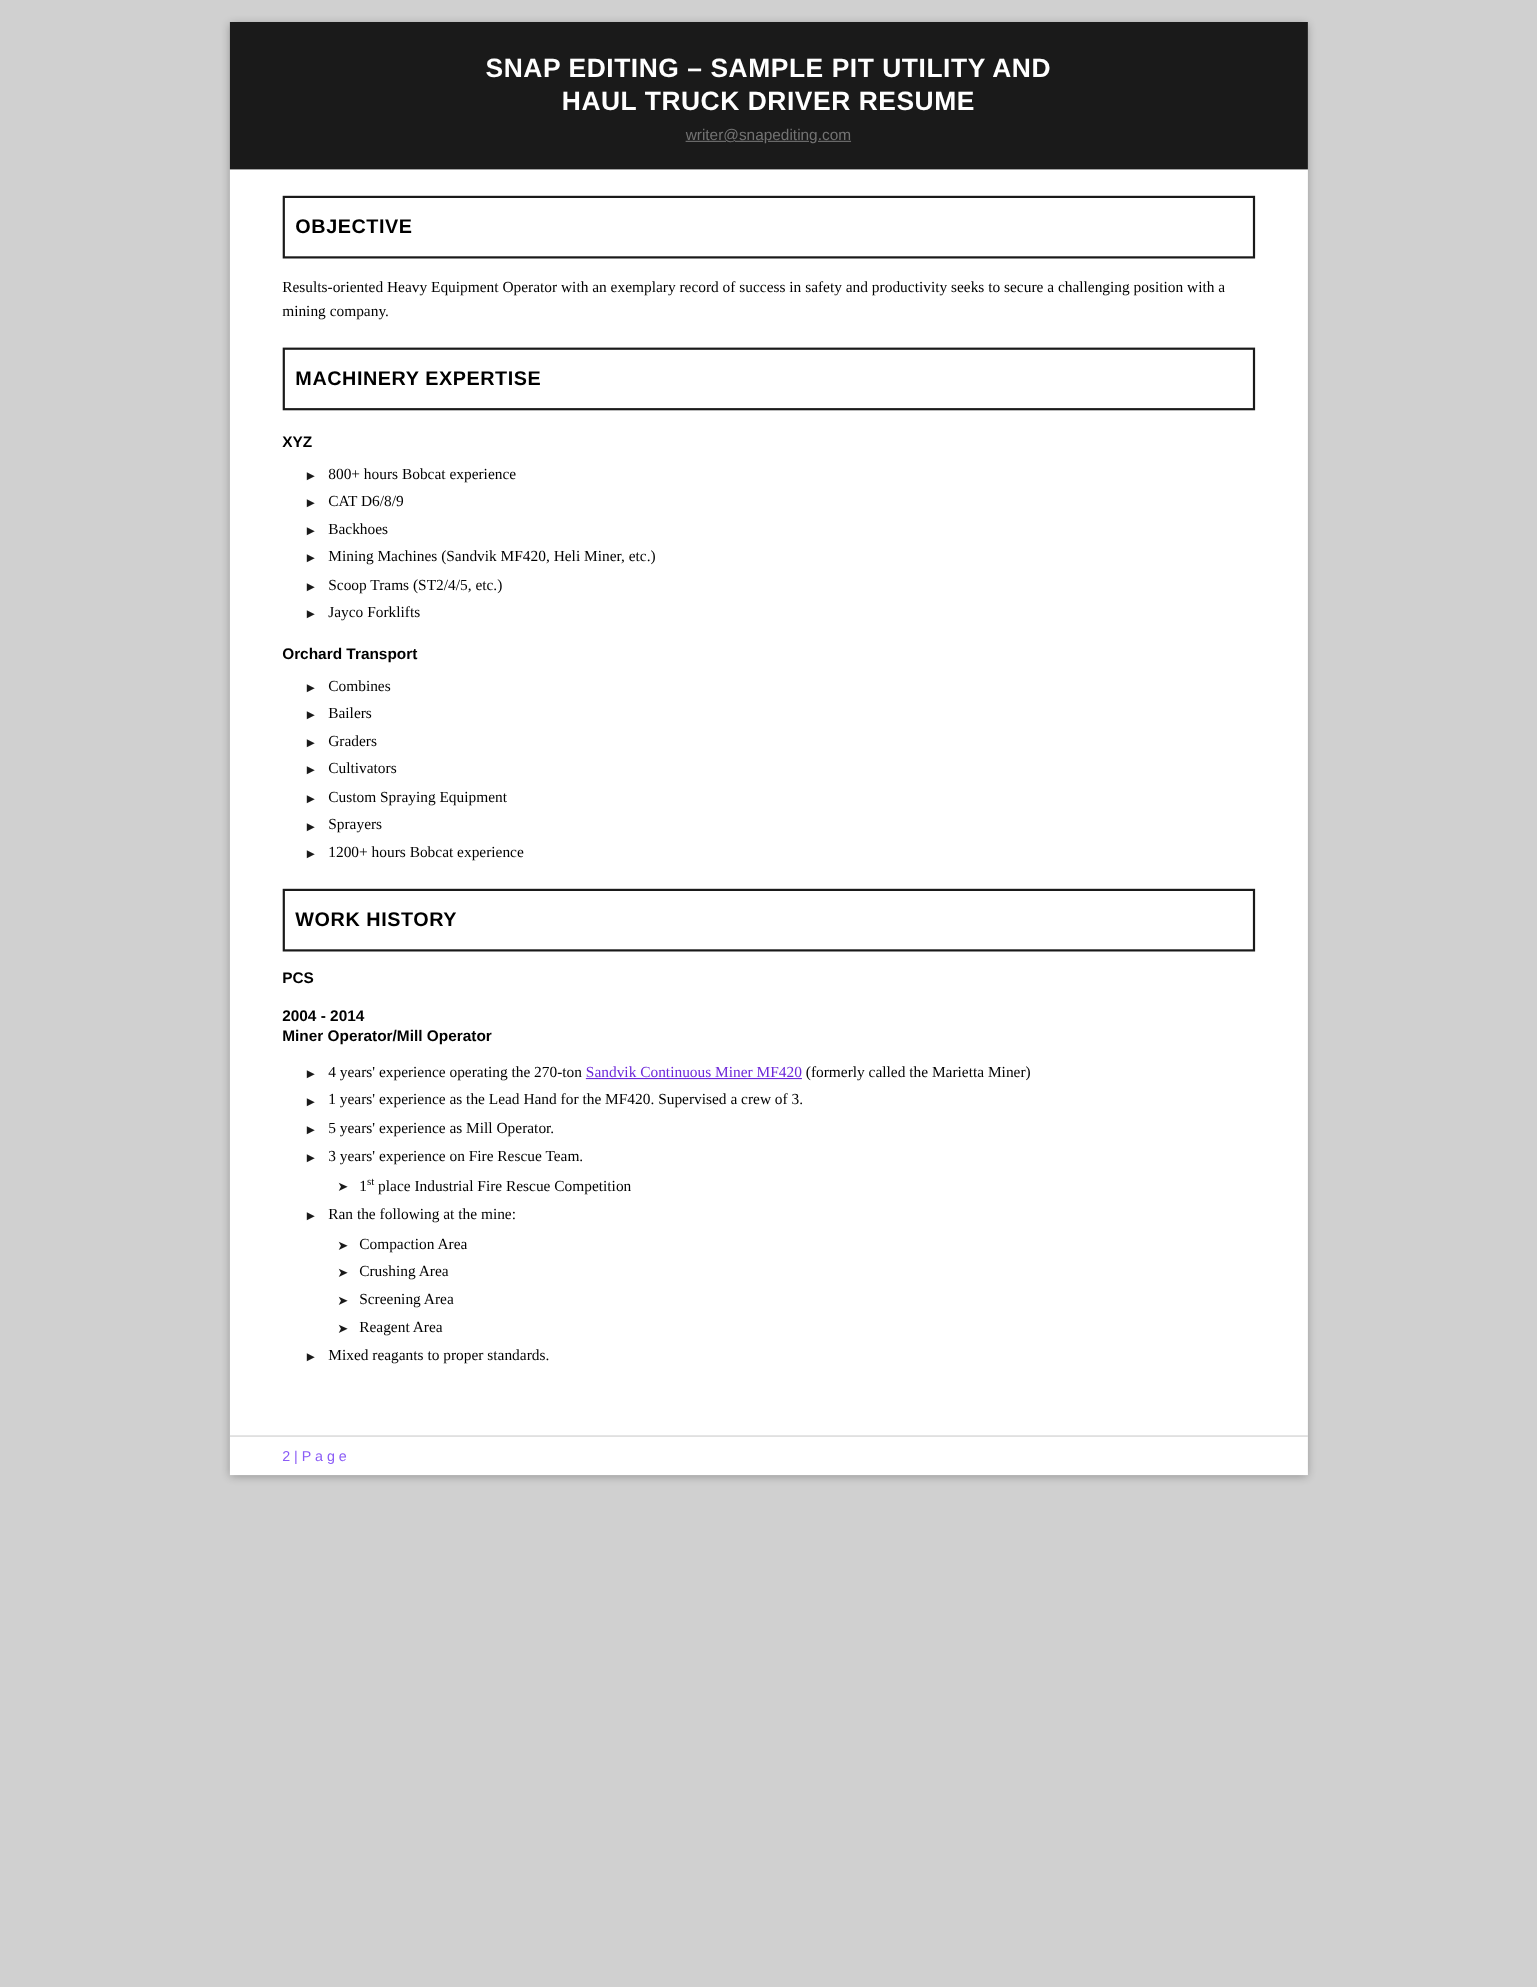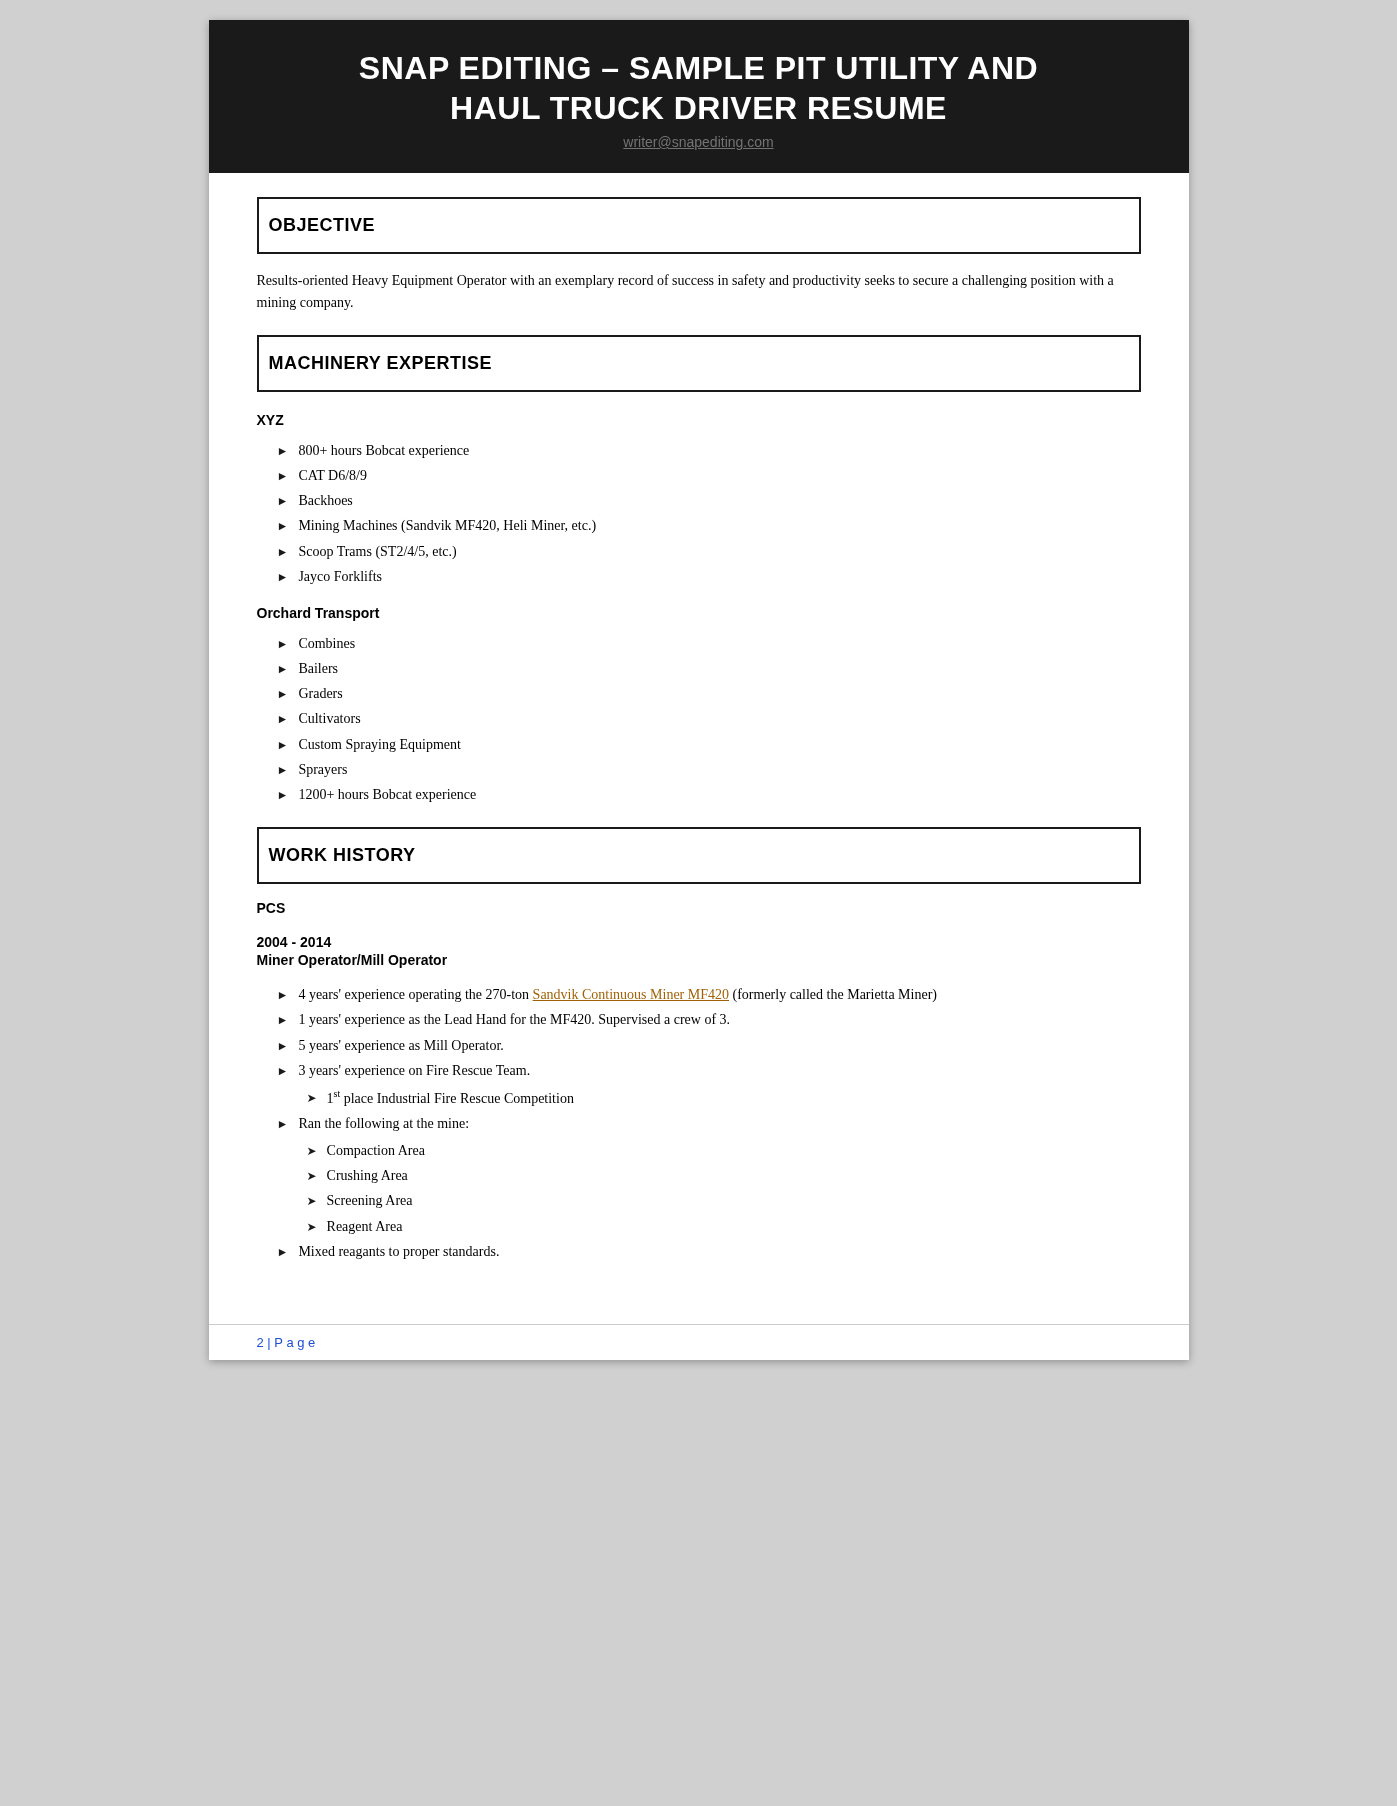--- a/index.html
+++ b/index.html
@@ -23,21 +23,21 @@
     }
 
     .header {
       background: #1a1a1a;
       color: #ffffff;
       text-align: center;
       padding: 28px 40px 22px 40px;
     }
 
     .header-title {
-      font-size: 32px;
+      font-size: 24px;
       font-weight: bold;
       font-family: Arial, sans-serif;
       line-height: 1.25;
       letter-spacing: 0.5px;
     }
 
     .header-email {
       font-size: 14px;
       font-family: Arial, sans-serif;
       text-decoration: underline;
@@ -142,30 +142,30 @@
 
     .sub-arrow {
       color: #1a1a1a;
       font-size: 12px;
       margin-right: 10px;
       margin-top: 3px;
       flex-shrink: 0;
     }
 
     .link-blue {
-      color: #a16207;
+      color: #6d28d9;
       text-decoration: underline;
     }
 
     .page-footer {
       border-top: 1px solid #cccccc;
       padding: 10px 48px;
       font-size: 13px;
       font-family: Arial, sans-serif;
-      color: #1d4ed8;
+      color: #8b5cf6;
     }
 
     sup {
       font-size: 10px;
     }
   </style>
 </head>
 <body>
 
 <div class="page">

